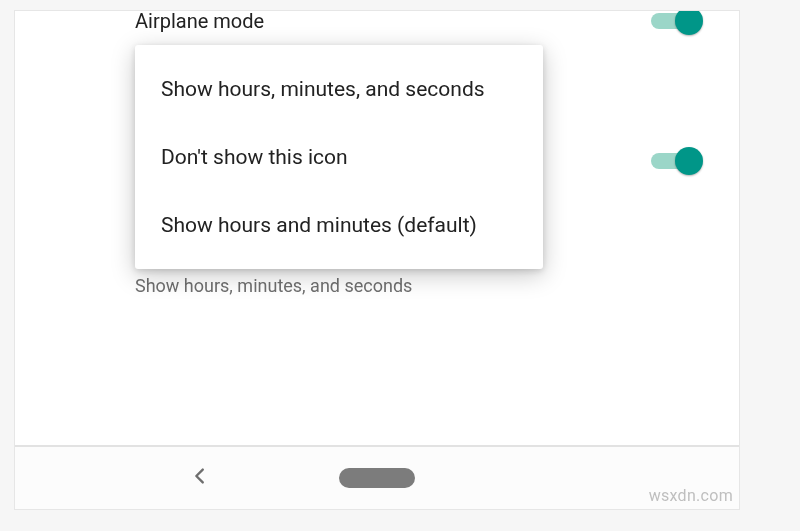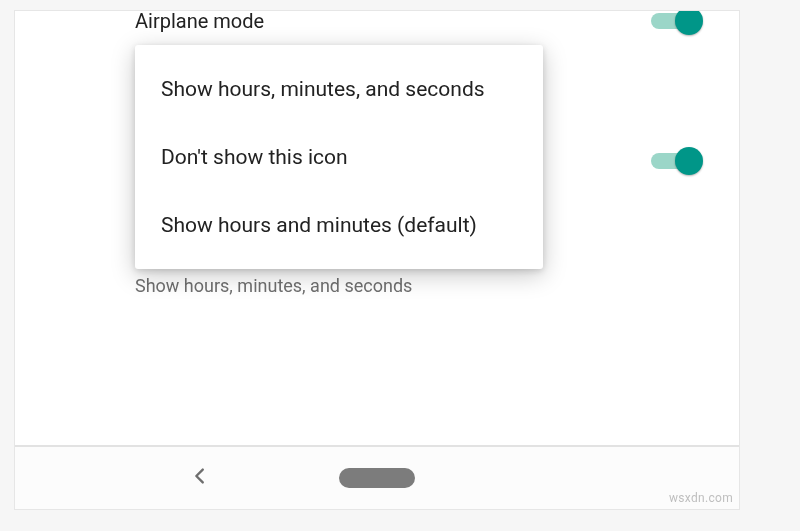--- a/index.html
+++ b/index.html
@@ -82,21 +82,21 @@
     }
     .nav-home-pill {
       width: 76px; height: 20px; border-radius: 12px;
       background: #7c7c7c;
     }
 
     
     .watermark {
       position: absolute;
       right: 6px; bottom: 4px;
-      font-size: 12px;
+      font-size: 16px;
       color: #bfbfbf;
       letter-spacing: 0.3px;
     }
   </style>
 </head>
 <body>
 
 <div class="viewport">
 
   <div class="content">

